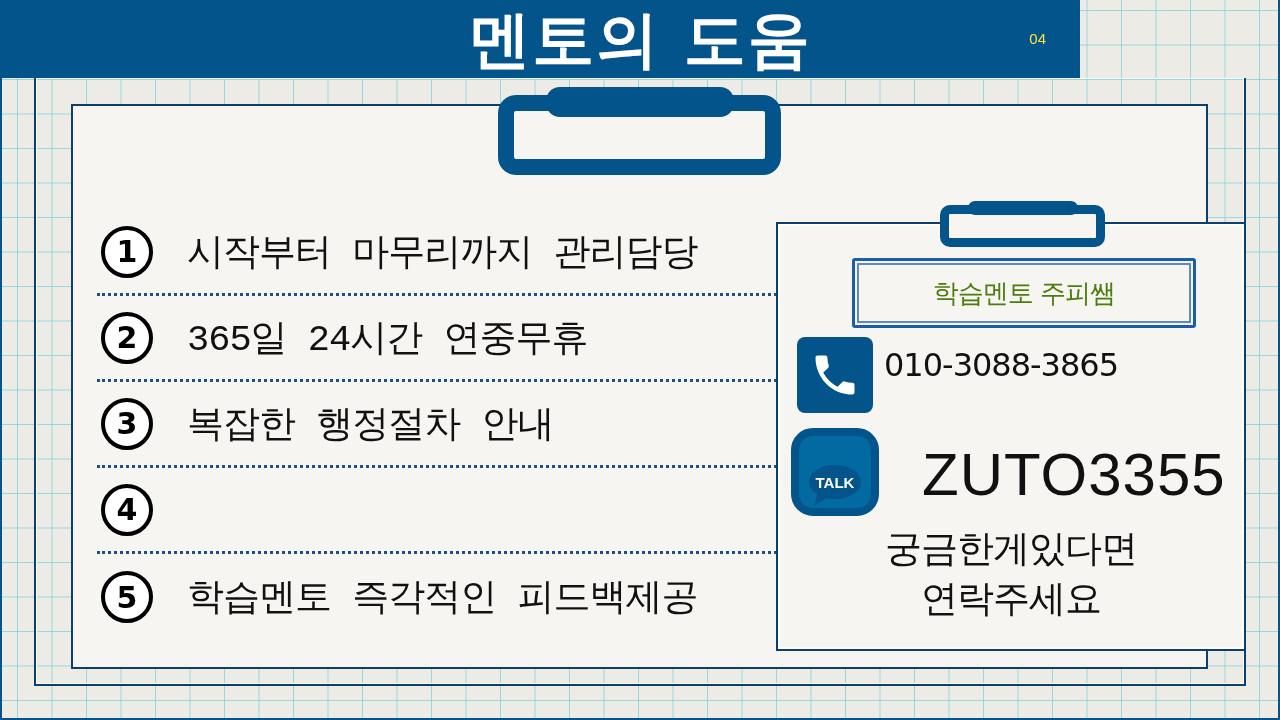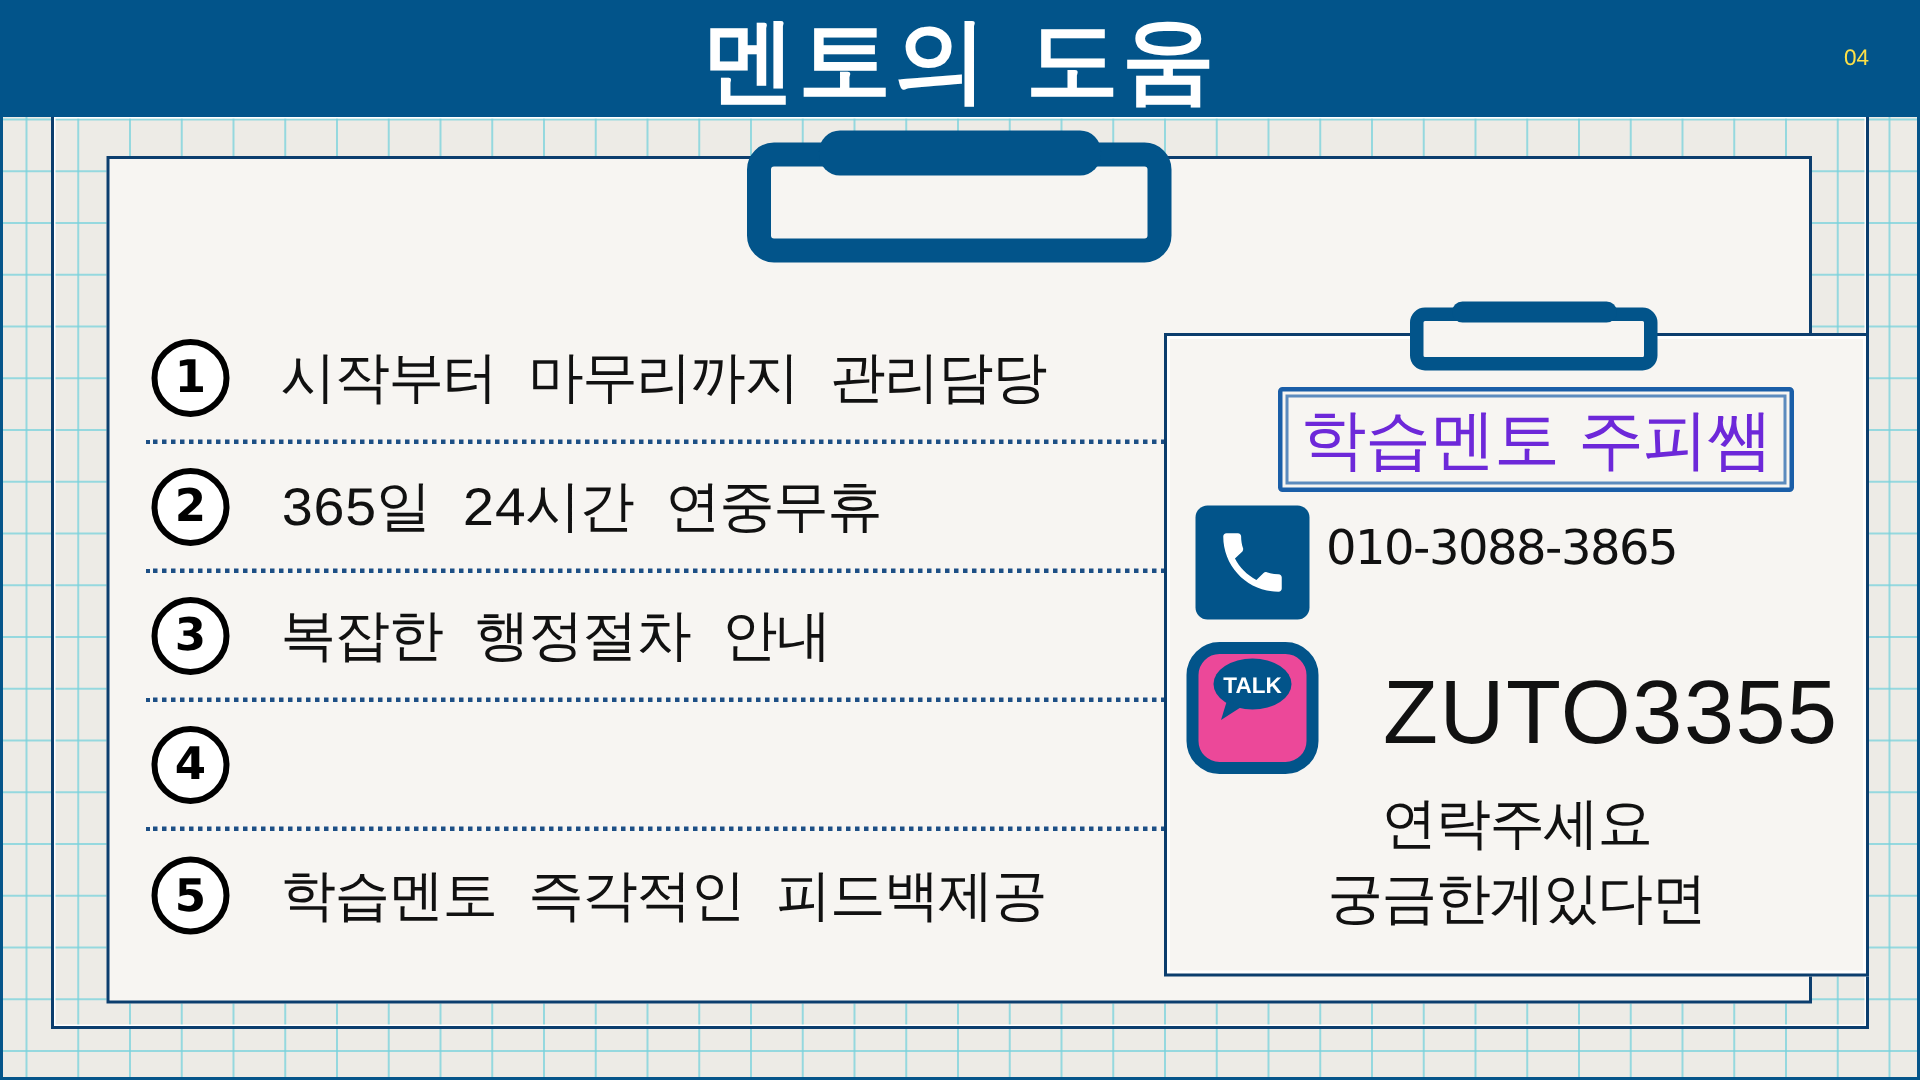--- a/index.html
+++ b/index.html
@@ -12,21 +12,21 @@
       linear-gradient(to right, rgba(120,210,220,0.75) 1px, transparent 1px),
       linear-gradient(to bottom, rgba(120,210,220,0.75) 1px, transparent 1px);
     background-size: 34.5px 34.5px;
     background-position: 17px 10px;
   }
   .page-border {
     position: absolute; left: 0; top: 0; width: 1280px; height: 720px;
     border: 2px solid #05558a; border-top: none; pointer-events: none;
   }
   .header {
-    position: absolute; left: 0; top: 0; width: 1280px; height: 78px;
+    position: absolute; left: 0; top: 0; width: 1080px; height: 78px;
     background: #02548a;
   }
   .title {
     position: absolute; left: 0; width: 1280px; top: 2px; text-align: center;
     color: #ffffff; font-weight: bold; font-size: 62px; letter-spacing: 2px;
     line-height: 76px;
   }
   .page-num {
     position: absolute; right: 34px; top: 30px; color: #fde047; font-size: 15px;
     font-family: "Liberation Sans", sans-serif;
@@ -78,34 +78,34 @@
   .c-clip-top {
     position: absolute; left: 968px; top: 201px; width: 110px; height: 14px;
     background: #02548a; border-radius: 7px;
   }
   .name-box {
     position: absolute; left: 852px; top: 258px; width: 344px; height: 70px;
     border: 3px solid #1a5ea8; border-radius: 3px;
     outline: 2px solid rgba(26,94,168,0.7); outline-offset: -7px;
     display: flex; align-items: center; justify-content: center;
   }
-  .name-text { font-size: 44px; color: #6d28d9; letter-spacing: -1px; }
+  .name-text { font-size: 26px; color: #4d7c0f; letter-spacing: -1px; }
   .phone-icon {
     position: absolute; left: 797px; top: 337px; width: 76px; height: 76px;
     background: #02548a; border-radius: 8px;
     display: flex; align-items: center; justify-content: center;
   }
   .phone-text {
     position: absolute; left: 884px; top: 346px; font-size: 32px; color: #111;
     font-family: "DejaVu Sans", sans-serif; letter-spacing: -1px;
   }
   .talk-icon {
     position: absolute; left: 791px; top: 428px; width: 88px; height: 88px;
-    border: 8px solid #02548a; border-radius: 22px; background: #ec4899;
-    display: flex; align-items: flex-start; justify-content: center;
+    border: 8px solid #02548a; border-radius: 22px; background: #0369a1;
+    display: flex; align-items: flex-end; justify-content: center;
   }
   .talk-id {
     position: absolute; left: 922px; top: 440px; font-size: 60px; color: #111;
     font-family: "Liberation Sans", sans-serif; letter-spacing: 1px;
   }
   .cta {
     position: absolute; left: 776px; top: 524px; width: 470px; text-align: center;
     font-size: 37px; color: #111; line-height: 50px; letter-spacing: -1px;
   }
 </style>
@@ -165,15 +165,15 @@
 <div class="talk-icon">
   <svg width="58" height="46" viewBox="0 0 58 46">
     <ellipse cx="29" cy="20" rx="26" ry="17" fill="#02548a"></ellipse>
     <path d="M12 31 L8 44 L22 35 Z" fill="#02548a"></path>
     <text x="29" y="26" text-anchor="middle" fill="#ffffff" font-family="Liberation Sans, sans-serif" font-weight="bold" font-size="15">TALK</text>
   </svg>
 </div>
 <div class="talk-id">ZUTO3355</div>
 
 <div class="cta">
+  <div>궁금한게있다면</div>
   <div>연락주세요</div>
-  <div>궁금한게있다면</div>
 </div>
 
 </body></html>

